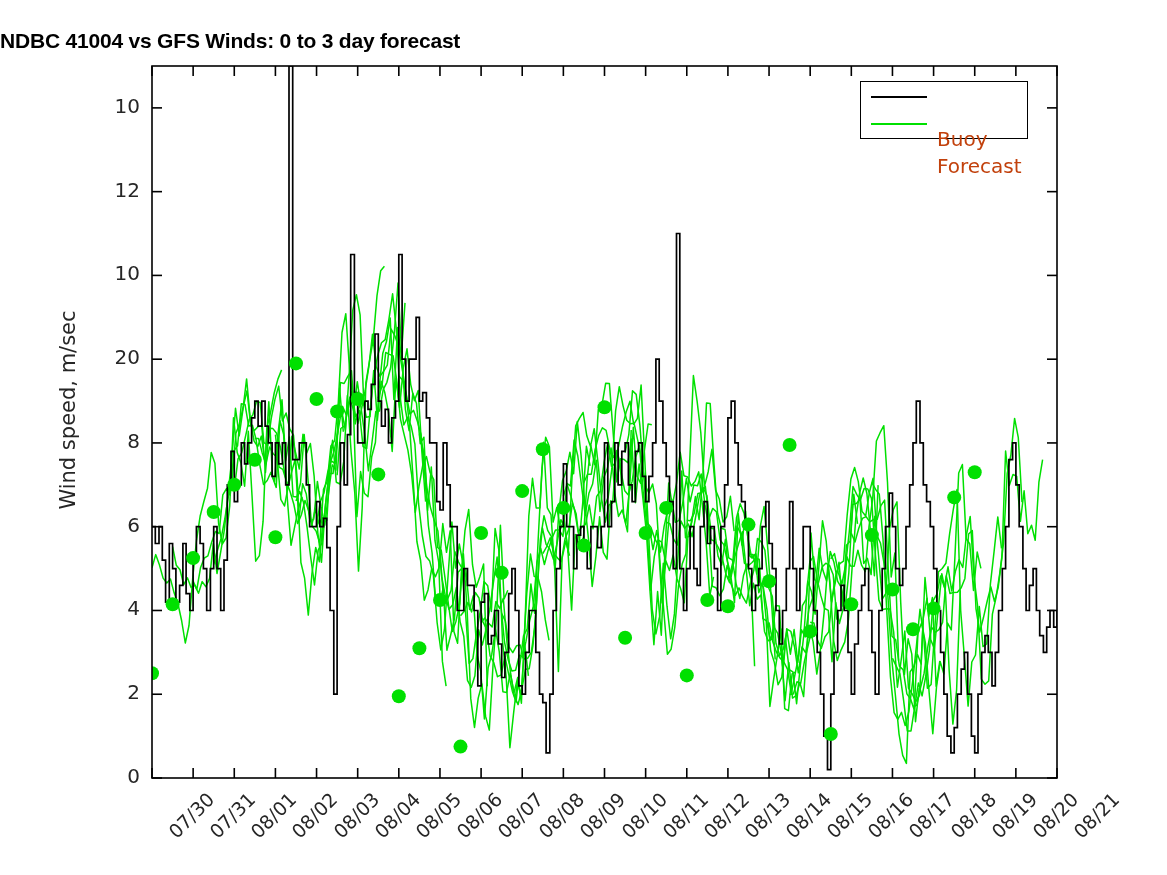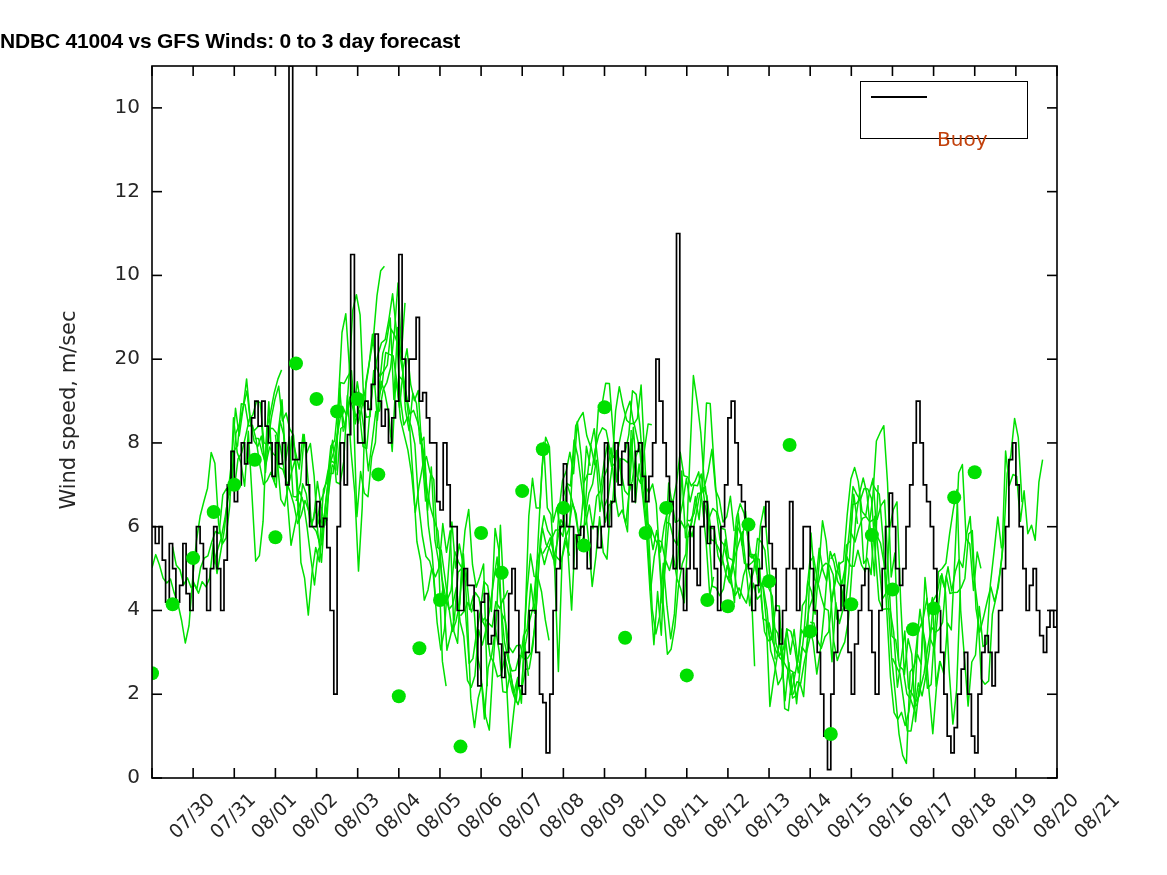--- a/index.html
+++ b/index.html
@@ -312,15 +312,19 @@
       <div class="xtick-label" style="left: 970.727px; top: 788px;">08/19</div>
       <div class="xtick-label" style="left: 1011.86px; top: 788px;">08/20</div>
       <div class="xtick-label" style="left: 1053px; top: 788px;">08/21</div>
     </div>
 
   <div id="legend-box">
     <div class="legend-entry" style="top:0px;">
       <div class="legend-swatch" style="border-top-color:#000000;"></div>
       <div class="legend-text">Buoy</div>
     </div>
+    <div class="legend-entry" style="top:27px;">
+      <div class="legend-swatch" style="border-top-color:#00e000;"></div>
+      <div class="legend-text">Forecast</div>
+    </div>
   </div>
 
 </div>
 
 </body></html>

